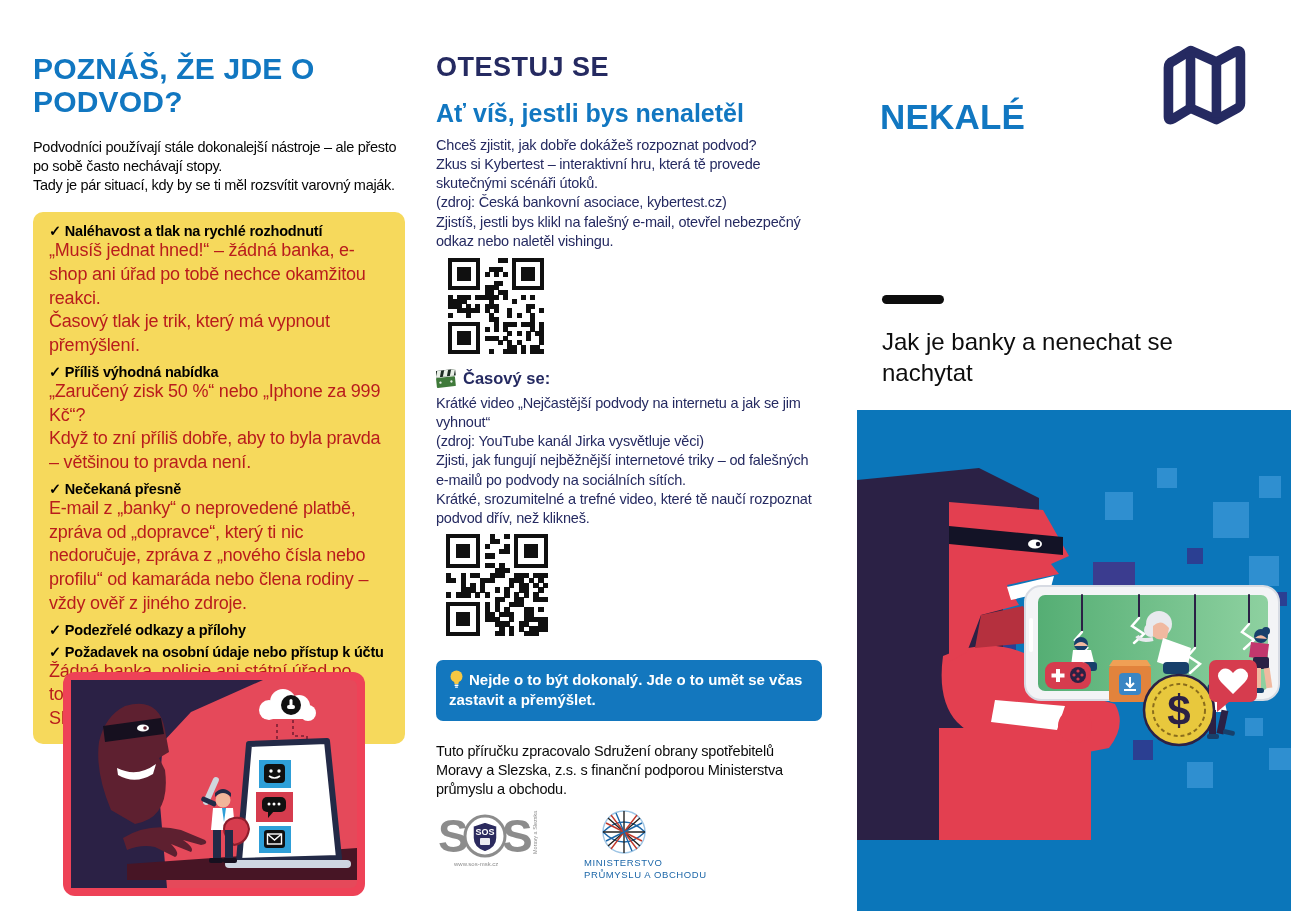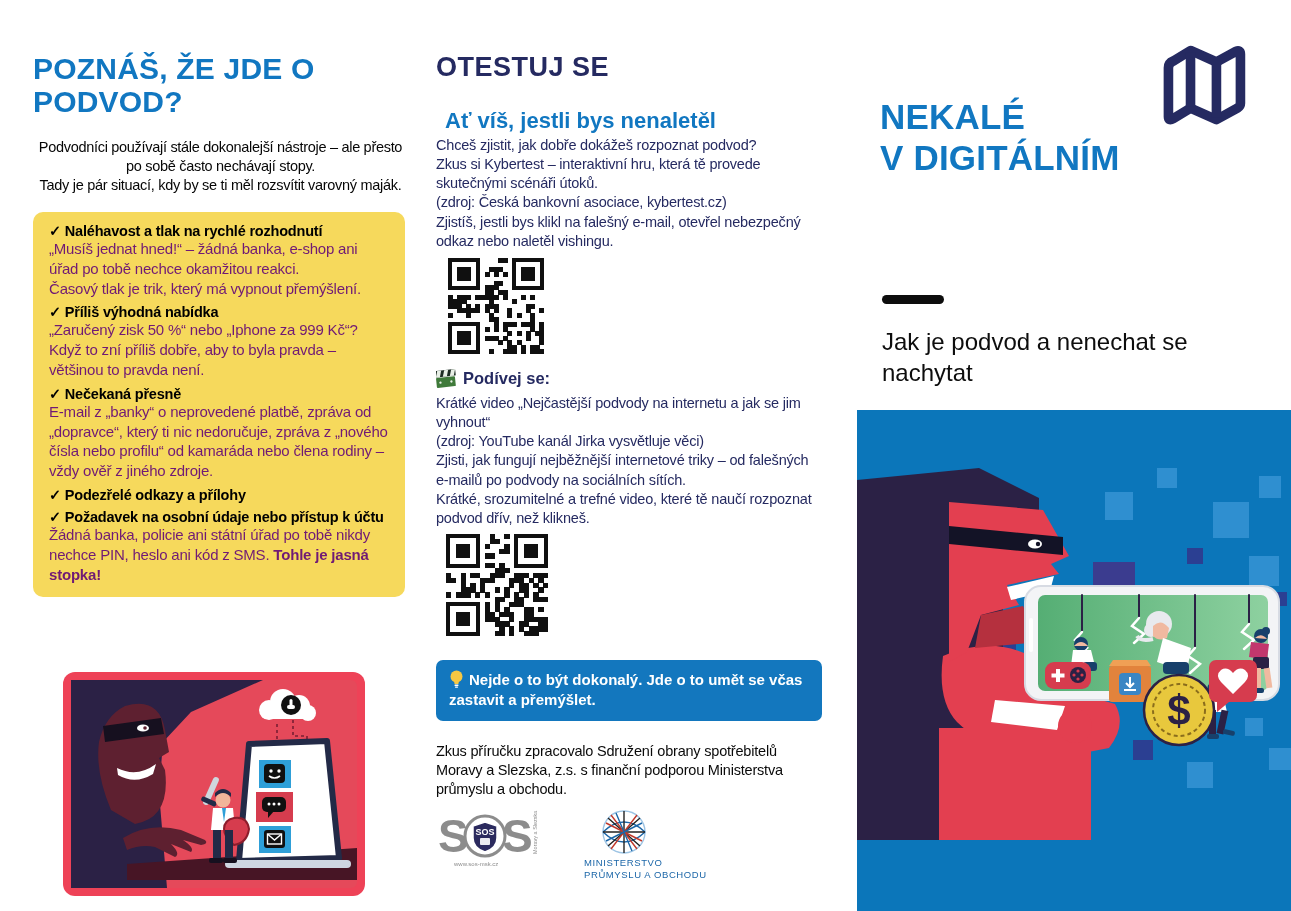--- a/index.html
+++ b/index.html
@@ -3,32 +3,32 @@
 <meta charset="utf-8">
 <style>
   html,body{margin:0;padding:0;background:#ffffff;}
   .page{position:relative;width:1291px;height:911px;background:#fff;overflow:hidden;
         font-family:"Liberation Sans",sans-serif;color:#111;}
   
   .col-left{position:absolute;left:33px;top:0;width:372px;height:911px;}
   .l-title{position:absolute;left:0;top:52px;margin:0;font-size:30px;line-height:1.1;
            font-weight:700;color:#1177c1;letter-spacing:.2px;}
   .l-intro{position:absolute;left:0;top:138px;margin:0;font-size:14.5px;line-height:1.3;
-           letter-spacing:-.3px;color:#060606;white-space:pre-line;width:375px;text-align:center;}
+           letter-spacing:-.3px;color:#060606;white-space:pre-line;width:375px;}
   .warnbox{position:absolute;left:0;top:212px;width:372px;box-sizing:border-box;
            background:#f6d95c;border-radius:10px;padding:11px 16px 13px;}
   .w-title{font-weight:700;font-size:14.5px;color:#000;margin-top:6px;letter-spacing:-.2px;}
   .w-item:first-child .w-title{margin-top:0;}
-  .w-body{font-size:15px;line-height:1.32;color:#701a75;letter-spacing:-.2px;white-space:pre-line;}
+  .w-body{font-size:18px;line-height:1.32;color:#b91c1c;letter-spacing:-.2px;white-space:pre-line;}
   .illo-left{position:absolute;left:30px;top:672px;}
   
   .col-mid{position:absolute;left:436px;top:0;width:386px;height:911px;}
   .m-head{position:absolute;left:0;top:52px;margin:0;font-size:27px;font-weight:700;
           color:#252a61;letter-spacing:.5px;}
-  .m-sub{position:absolute;left:0;top:99px;margin:9px;font-size:22px;font-weight:700;color:#1177c1;}
+  .m-sub{position:absolute;left:0;top:99px;margin:0;font-size:25px;font-weight:700;color:#1177c1;}
   .m-para{position:absolute;left:0;margin:0;font-size:14.5px;line-height:1.32;color:#252a61;
           letter-spacing:-.2px;white-space:pre-line;width:386px;}
   .p1{top:136px;} .p2{top:394px;}
   .qr{position:absolute;background:#fff;}
   .qr1{left:12px;top:258px;width:96px;height:96px;}
   .qr2{left:10px;top:534px;width:102px;height:102px;}
   .qr div{position:absolute;background:#101010;}
   .qr .f{background:transparent;border-style:solid;border-color:#101010;box-sizing:border-box;}
   .watch{position:absolute;left:0;top:369px;display:flex;align-items:center;gap:6px;
          font-weight:700;font-size:16.5px;color:#252a61;}
@@ -276,21 +276,21 @@
         <g transform="rotate(-6 10 9)">
           <rect x="0" y="1" width="20" height="6.5" rx="1" fill="#1c2b22"></rect>
           <polygon points="2,1 6,1 4,7.5 0,7.5" fill="#e8efe6"></polygon>
           <polygon points="9,1 13,1 11,7.5 7,7.5" fill="#e8efe6"></polygon>
           <polygon points="16,1 20,1 18,7.5 14,7.5" fill="#e8efe6"></polygon>
           <rect x="0" y="8" width="19" height="10" rx="1" fill="#3f7a3a"></rect>
           <circle cx="4" cy="13" r="1.2" fill="#e8efe6"></circle>
             <circle cx="15" cy="13" r="1.2" fill="#e8efe6"></circle>
         </g>
       </svg>
-      <span>Podívej se:</span>
+      <span>Časový se:</span>
     </div>
 
     <p class="m-para p2">Krátké video „Nejčastější podvody na internetu a jak se jim vyhnout“
 (zdroj: YouTube kanál Jirka vysvětluje věci)
 Zjisti, jak fungují nejběžnější internetové triky – od falešných e-mailů po podvody na sociálních sítích.
 Krátké, srozumitelné a trefné video, které tě naučí rozpoznat podvod dřív, než klikneš.</p>
 
     <div class="qr qr2">
         <div style="left:43.71428571428571px;top:0px;width:5.257142857142857px;height:5.257142857142857px"></div>
         <div style="left:58.28571428571428px;top:0px;width:5.257142857142857px;height:5.257142857142857px"></div>
@@ -421,21 +421,21 @@
         <div style="left:9.714285714285714px;top:77.71428571428571px;width:14.57142857142857px;height:14.57142857142857px"></div>
       </div>
 
     <div class="tipbox"><svg width="15" height="18" viewBox="0 0 15 18">
           <circle cx="7.5" cy="6.5" r="6" fill="#f7c843"></circle>
           <path d="M5,11 L10,11 L9.4,14 L5.6,14 Z" fill="#f7c843"></path>
           <rect x="5.4" y="14.4" width="4.2" height="1.6" rx="0.8" fill="#fff"></rect>
           <rect x="5.9" y="16.4" width="3.2" height="1.4" rx="0.7" fill="#fff"></rect>
         </svg><span>Nejde o to být dokonalý. Jde o to umět se včas zastavit a přemýšlet.</span></div>
 
-    <p class="credits">Zkus příručku zpracovalo Sdružení obrany spotřebitelů Moravy a Slezska, z.s. s finanční podporou Ministerstva průmyslu a obchodu.</p>
+    <p class="credits">Tuto příručku zpracovalo Sdružení obrany spotřebitelů Moravy a Slezska, z.s. s finanční podporou Ministerstva průmyslu a obchodu.</p>
 
     <div class="logos">
 
       <svg width="108" height="66" viewBox="0 0 108 66">
         <text x="2" y="44" font-family="Liberation Sans,sans-serif" font-size="46" font-weight="bold" fill="#8c8c8c">S</text>
         <circle cx="49" cy="28" r="20" fill="#fff" stroke="#8c8c8c" stroke-width="3"></circle>
         <path d="M49,14 L61,18 L61,30 Q61,40 49,44 Q37,40 37,30 L37,18 Z" fill="#2b2a5e" stroke="#fff" stroke-width="1.5"></path>
         <text x="49" y="27" text-anchor="middle" font-family="Liberation Sans,sans-serif" font-size="9" font-weight="bold" fill="#fff">SOS</text>
         <rect x="44" y="30" width="10" height="7" rx="1" fill="#fff" opacity="0.9"></rect>
         <text x="66" y="44" font-family="Liberation Sans,sans-serif" font-size="46" font-weight="bold" fill="#8c8c8c">S</text>
@@ -461,24 +461,23 @@
   <section class="col-right">
     <svg class="map-icon" width="96" height="96" viewBox="0 0 100 100">
       <path d="M14,31 Q14,26 19,24 L37,13 L64,25 L84,14 Q89,12 89,17 L89,68 Q89,71 86,73 L64,85 L37,73 L19,84 Q14,87 14,82 Z" fill="none" stroke="#252a61" stroke-width="10" stroke-linejoin="round"></path>
       <path d="M37,15 L37,71 M64,27 L64,83" stroke="#252a61" stroke-width="10"></path>
       <path d="M37,15 L37,71 M64,27 L64,83" stroke="#fff" stroke-width="0"></path>
       <path d="M37,20 L37,68 M64,32 L64,80" stroke="#ffffff" stroke-width="0"></path>
     </svg>
 
     <h1 class="r-title">
       <div>NEKALÉ</div>
-      <div>V DIGITÁLNÍM</div>
     </h1>
     <div class="r-divider"></div>
-    <p class="r-sub">Jak je podvod a nenechat se nachytat</p>
+    <p class="r-sub">Jak je banky a nenechat se nachytat</p>
 
     <svg class="illo-right" width="434" height="501" viewBox="0 0 434 501">
       <defs>
         <linearGradient id="grn" x1="0" y1="0" x2="1" y2="0">
           <stop offset="0" stop-color="#55ae74"></stop>
             <stop offset="1" stop-color="#8ed1a0"></stop>
         </linearGradient>
       </defs>
       <rect width="434" height="501" fill="#0b76ba"></rect>
 

